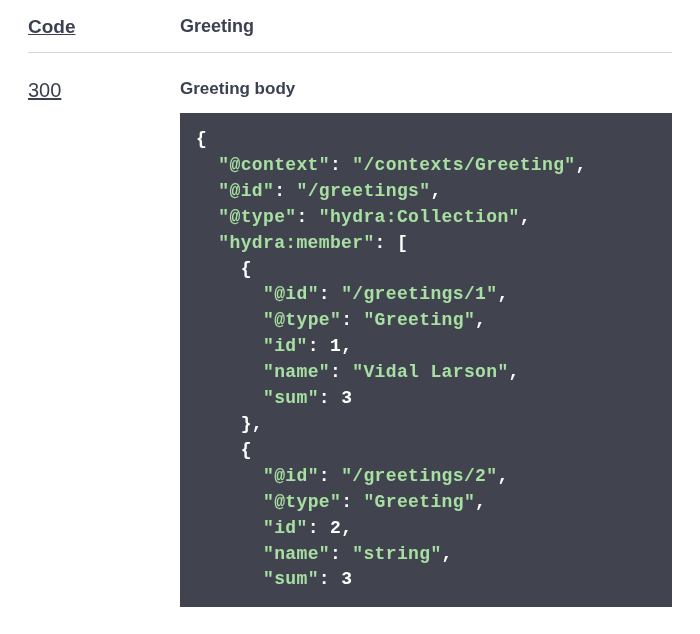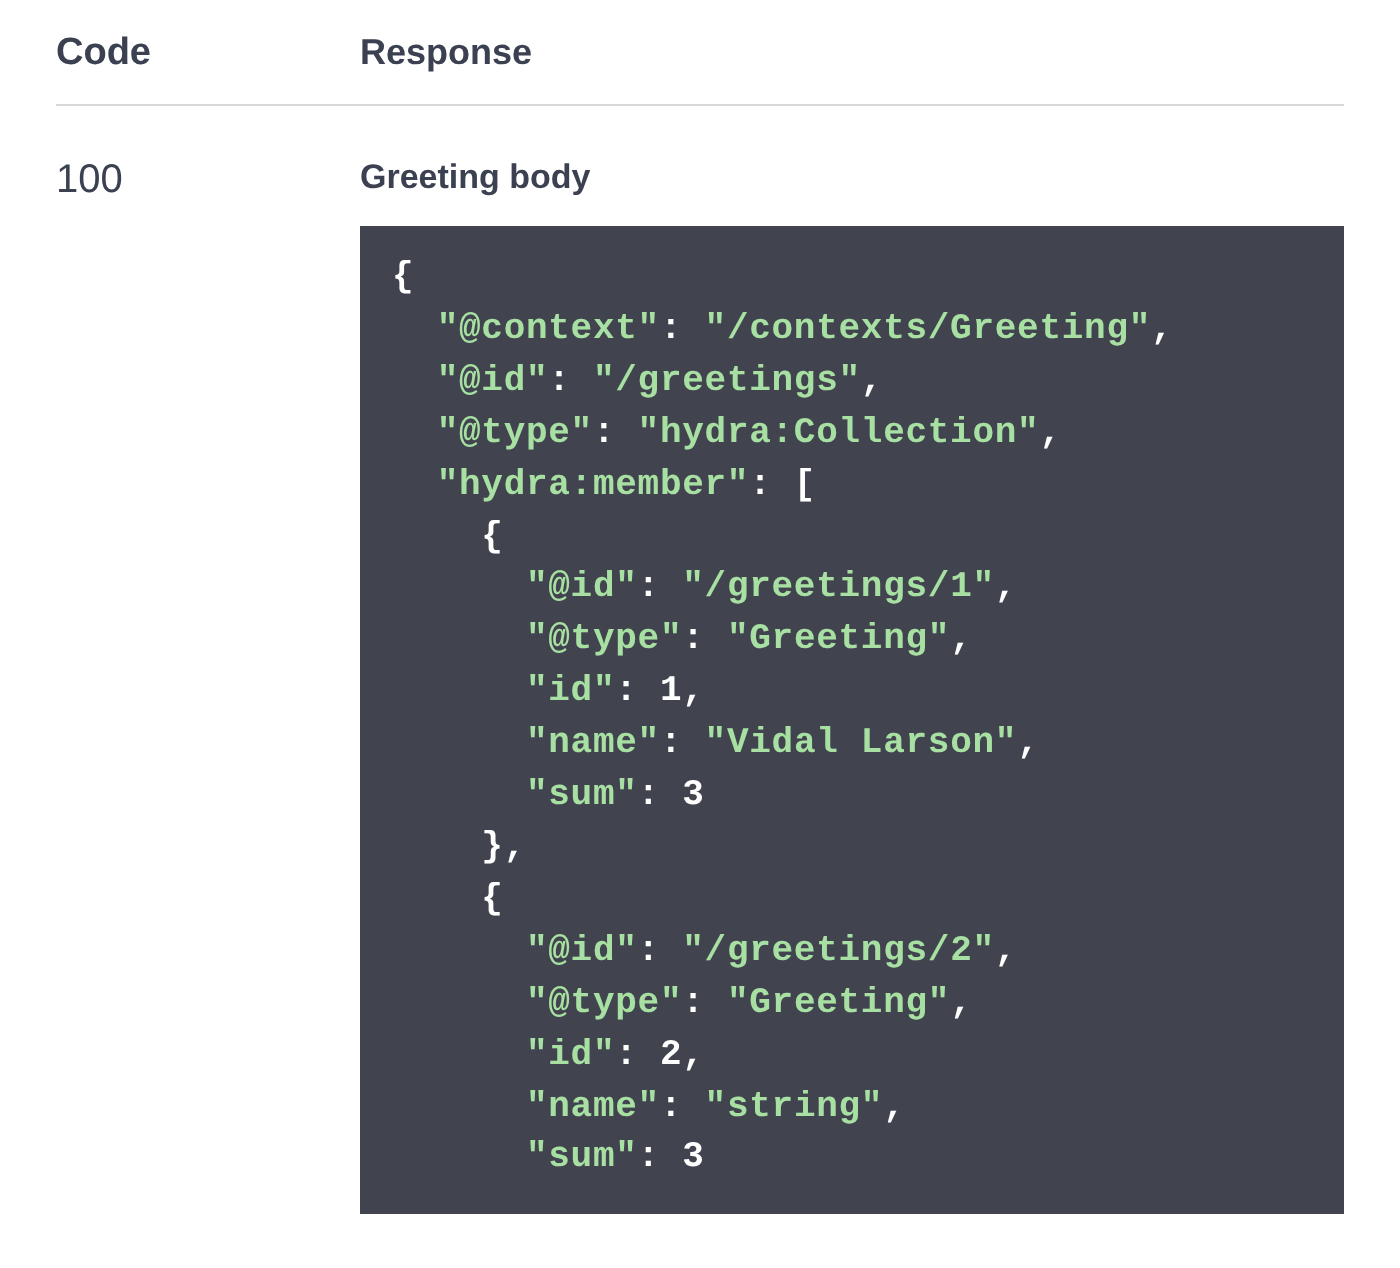--- a/index.html
+++ b/index.html
@@ -14,20 +14,21 @@
       padding: 0 28px;
     }
     .header-row {
       display: flex;
       padding: 16px 0 14px 0;
       border-bottom: 1px solid #d8d8d8;
     }
     .col-code {
       width: 152px;
       flex-shrink: 0;
+      text-decoration: underline;
     }
     .col-details {
       flex: 1;
     }
     .header-row .col-code {
       font-size: 19px;
       font-weight: 700;
       color: #3b4151;
     }
     .header-row .col-details {
@@ -67,25 +68,25 @@
     .p { color: #ffffff; }
     .n { color: #ffffff; }
   </style>
 </head>
 <body>
 
 <div class="responses">
 
   <div class="header-row">
     <div class="col-code">Code</div>
-    <div class="col-details">Response</div>
+    <div class="col-details">Greeting</div>
   </div>
 
   <div class="body-row">
-    <div class="col-code">100</div>
+    <div class="col-code">300</div>
     <div class="col-details">
       <div class="response-body-label">Greeting body</div>
       <div class="code-block"><span class="p">{</span>
   <span class="s">"@context"</span><span class="p">: </span><span class="s">"/contexts/Greeting"</span><span class="p">,</span>
   <span class="s">"@id"</span><span class="p">: </span><span class="s">"/greetings"</span><span class="p">,</span>
   <span class="s">"@type"</span><span class="p">: </span><span class="s">"hydra:Collection"</span><span class="p">,</span>
   <span class="s">"hydra:member"</span><span class="p">: [</span>
     <span class="p">{</span>
       <span class="s">"@id"</span><span class="p">: </span><span class="s">"/greetings/1"</span><span class="p">,</span>
       <span class="s">"@type"</span><span class="p">: </span><span class="s">"Greeting"</span><span class="p">,</span>

